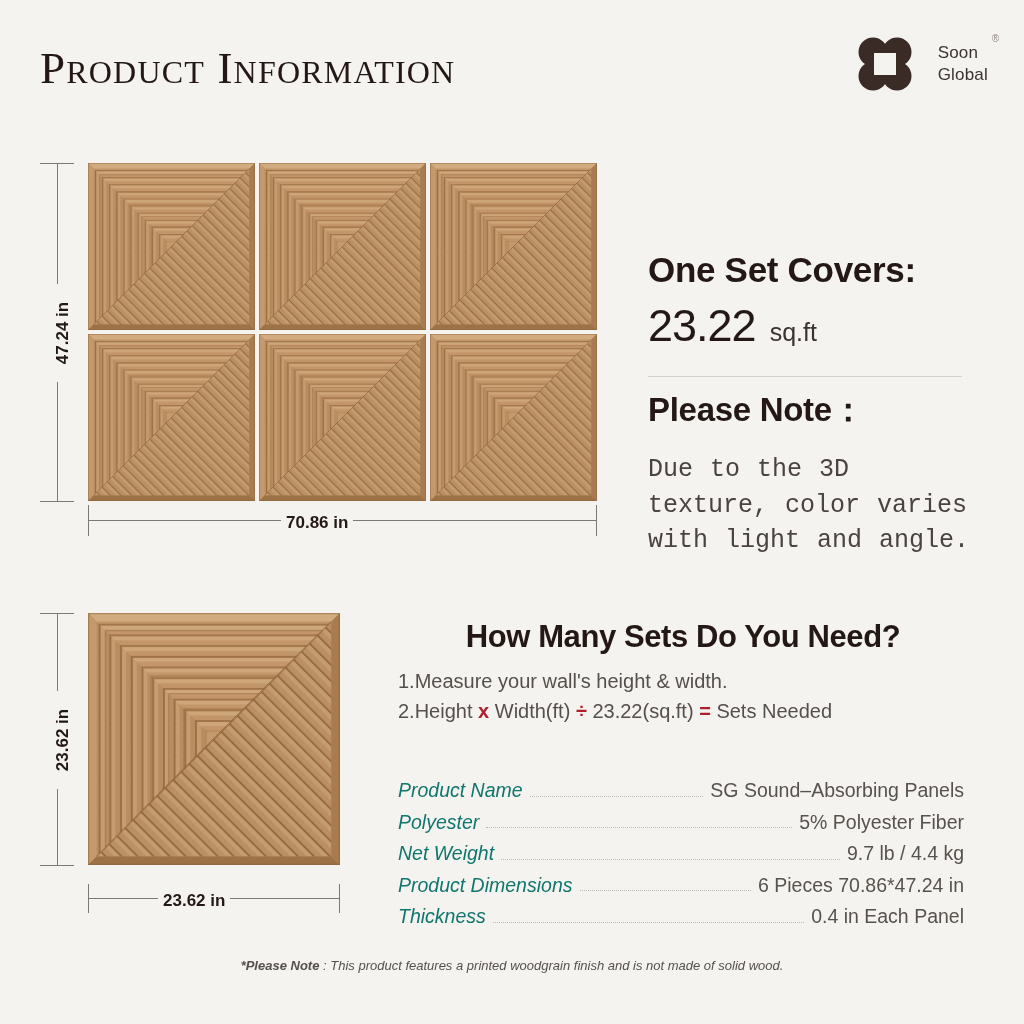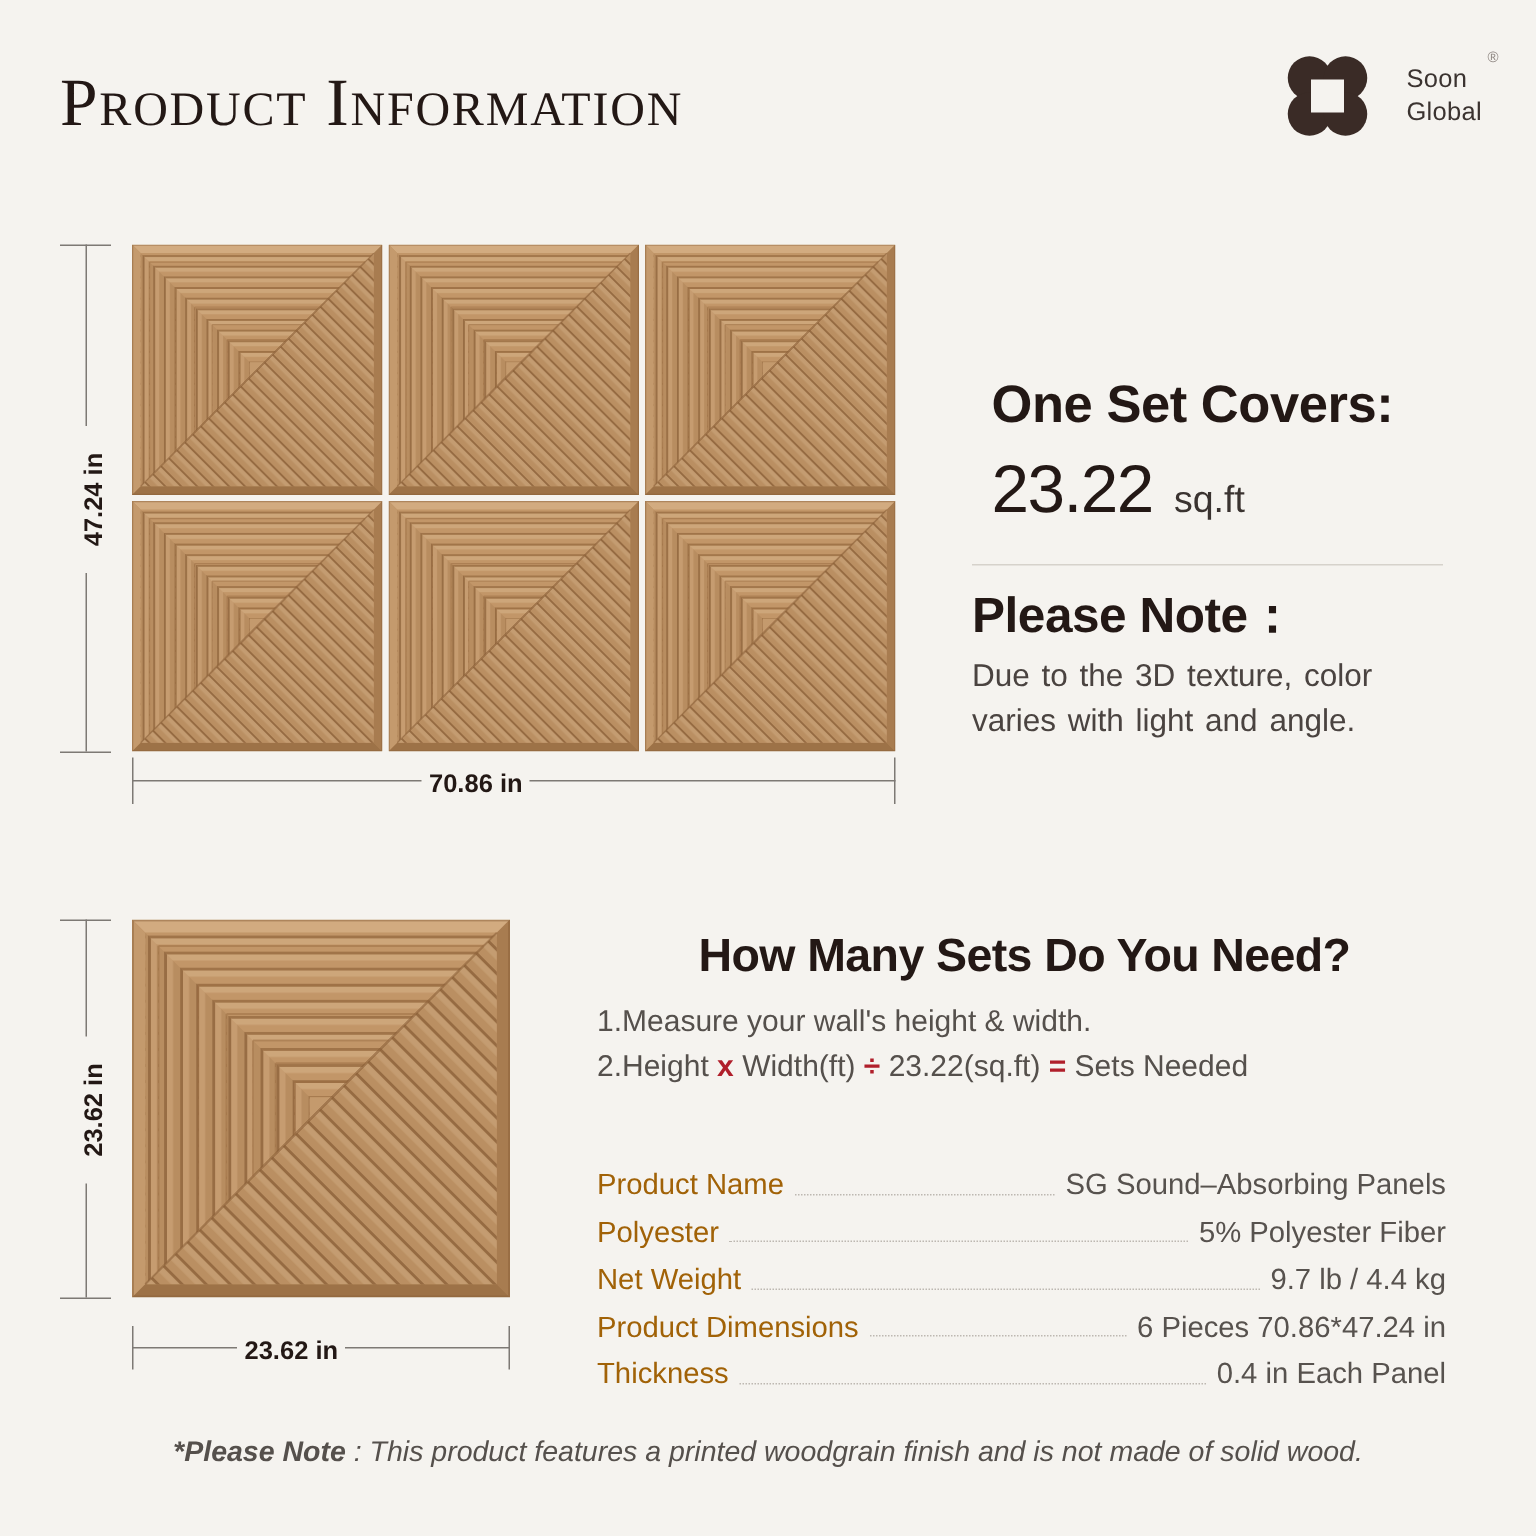--- a/index.html
+++ b/index.html
@@ -73,21 +73,21 @@
     background: #f5f3ef;
     padding: 3px 5px;
     white-space: nowrap;
   }
   .dim-label.vert {
     transform: rotate(-90deg);
     transform-origin: center center;
   }
 
   
-  #covers-block { position: absolute; left: 648px; top: 252px; width: 320px; margin-left: 13px; }
+  #covers-block { position: absolute; left: 648px; top: 252px; width: 320px; }
   #covers-title {
     font-size: 35px;
     font-weight: bold;
     color: #231815;
     letter-spacing: -.3px;
     line-height: 1;
   }
   #covers-value-row {
     margin-top: 16px;
     display: flex;
@@ -117,25 +117,26 @@
   }
   #note-block { position: absolute; left: 648px; top: 392px; width: 330px; }
   #note-title {
     font-size: 33px;
     font-weight: bold;
     color: #231815;
     letter-spacing: -.3px;
     line-height: 1.1;
   }
   #note-body {
-    margin-top: 8px;
-    font-size: 21px;
+    margin-top: 24px;
+    font-size: 25px;
     color: #4a4340;
     line-height: 1.42;
     word-spacing: 2px;
+    font-family: Liberation Mono, monospace;
   }
 
   
   #sets-block { position: absolute; left: 398px; top: 620px; width: 570px; }
   #sets-title {
     font-size: 31px;
     font-weight: bold;
     color: #231815;
     letter-spacing: -.4px;
     line-height: 1.1;
@@ -157,23 +158,24 @@
     top: 770px;
     width: 566px;
   }
   .spec-row {
     display: flex;
     align-items: flex-end;
     height: 31.5px;
   }
   .spec-label {
     font-size: 19.5px;
-    color: #a16207;
+    color: #0f766e;
     white-space: nowrap;
     line-height: 1.15;
+    font-style: italic;
   }
   .spec-dots {
     flex: 1;
     border-bottom: 1.5px dotted #bdb8b1;
     margin: 0 7px 5px 7px;
     height: 1px;
   }
   .spec-value {
     font-size: 19.5px;
     color: #57524e;
@@ -181,21 +183,21 @@
     line-height: 1.15;
   }
 
   
   #footer-note {
     position: absolute;
     left: 0;
     right: 0;
     top: 958px;
     text-align: center;
-    font-size: 19px;
+    font-size: 13px;
     font-style: italic;
     color: #55504c;
   }
   #footer-note b { font-weight: bold; }
 </style>
 </head>
 <body>
 
 <div id="page-title">Product Information</div>
 

